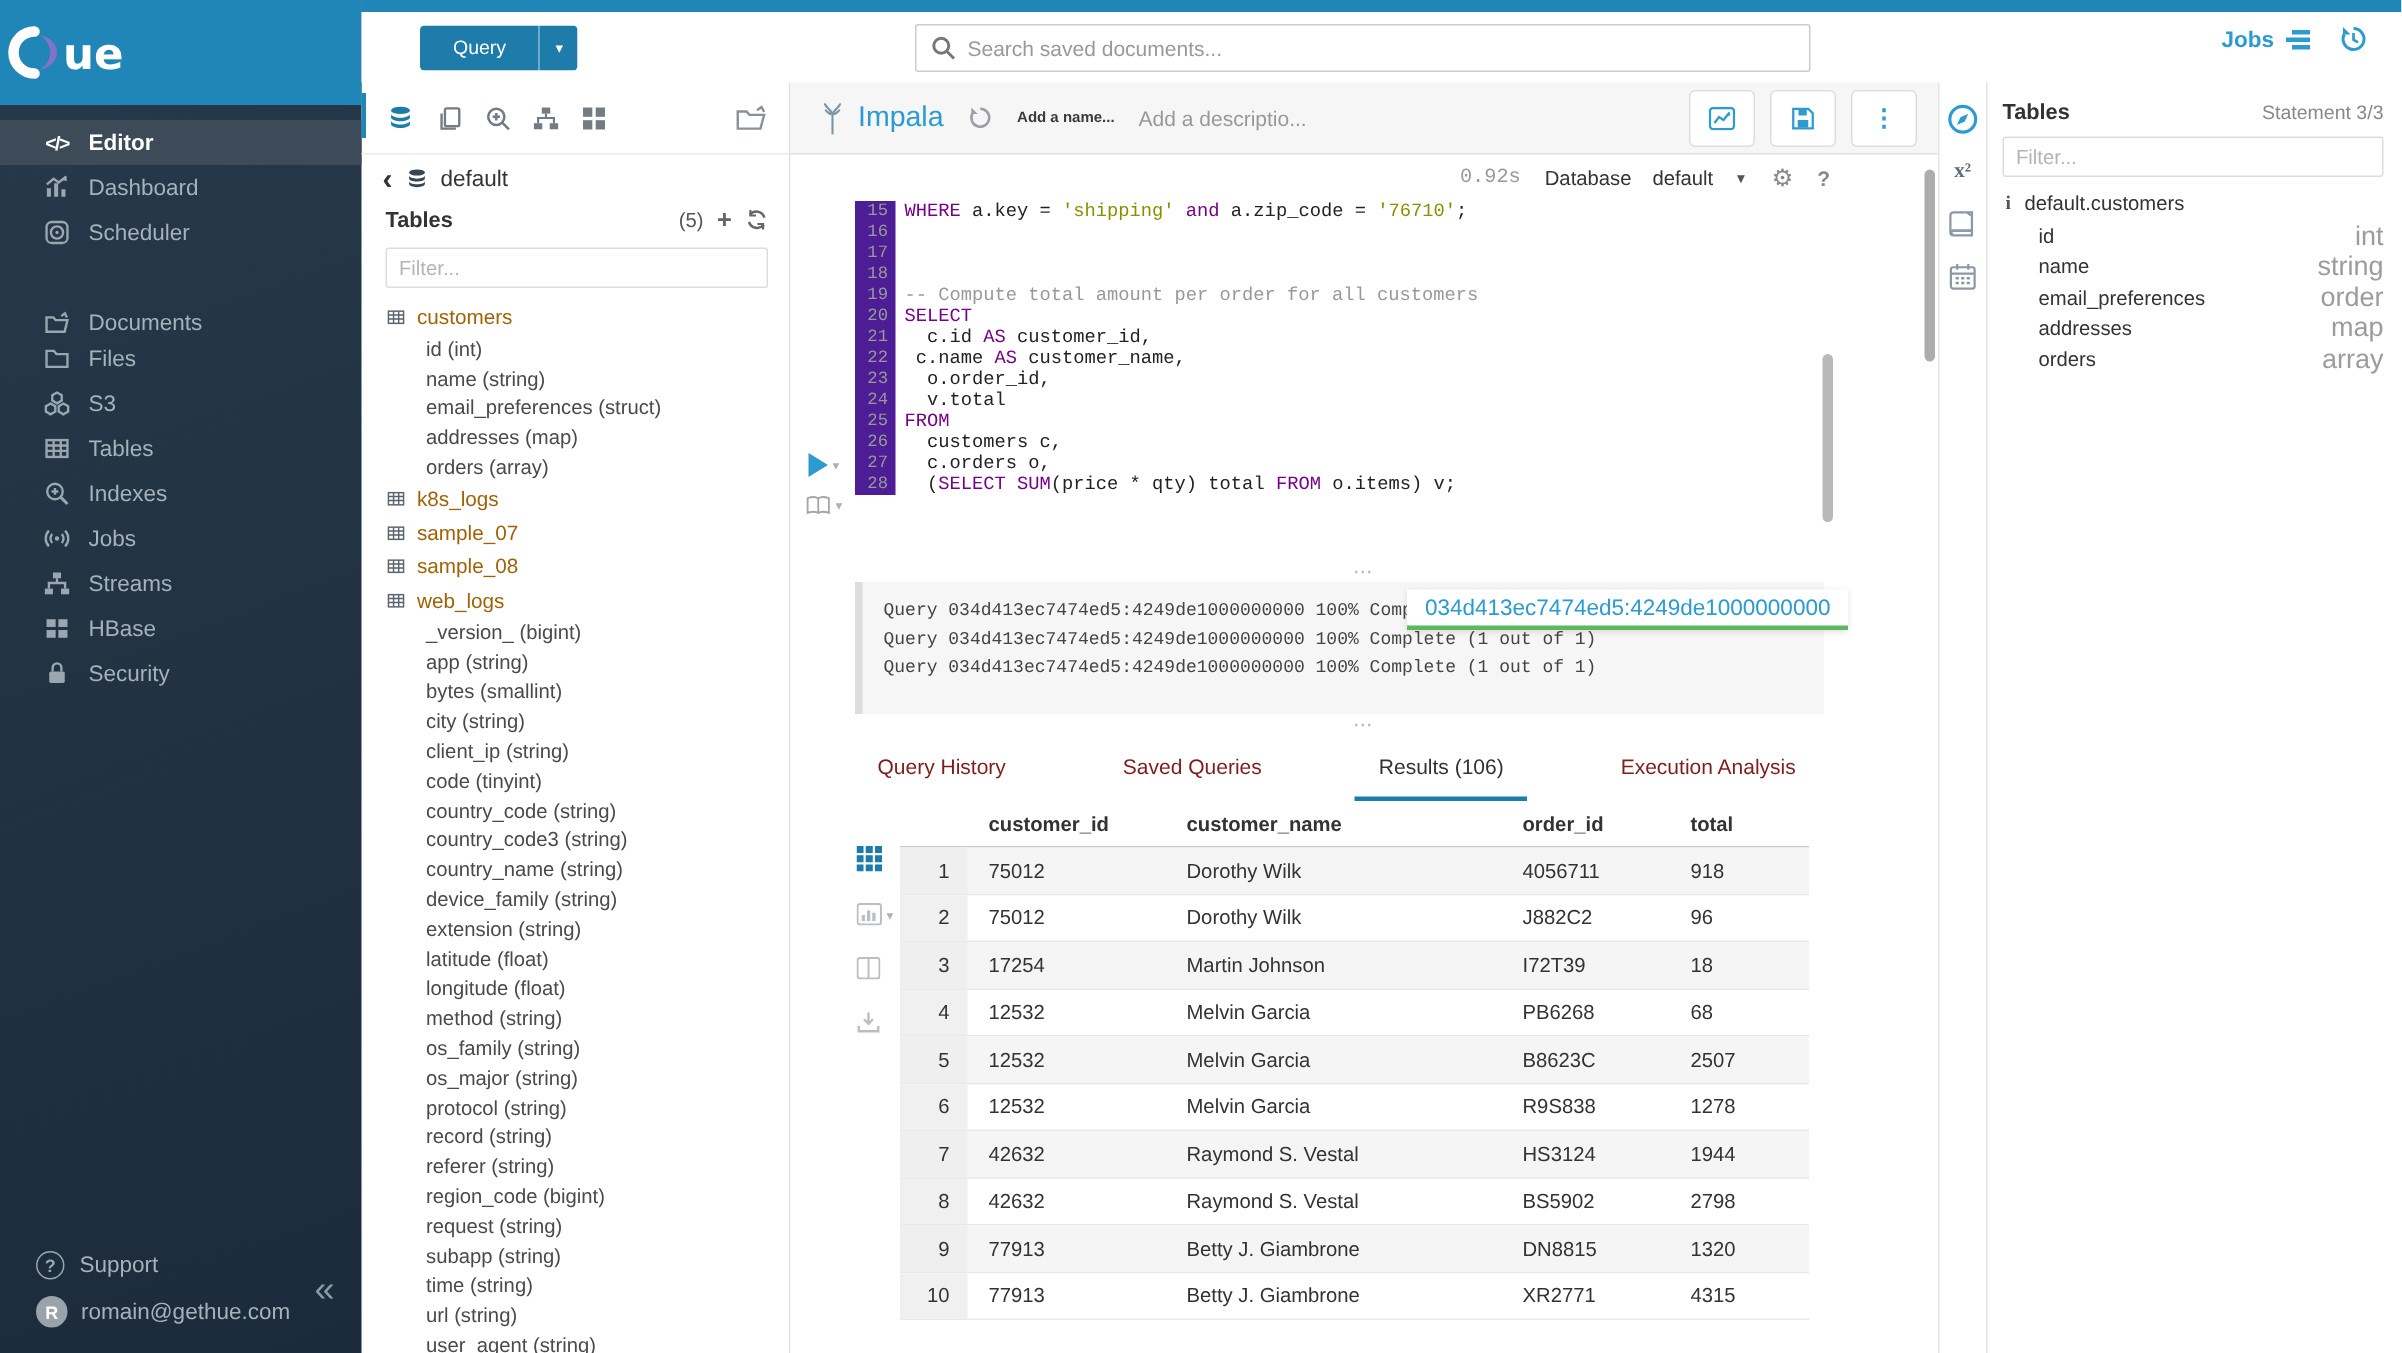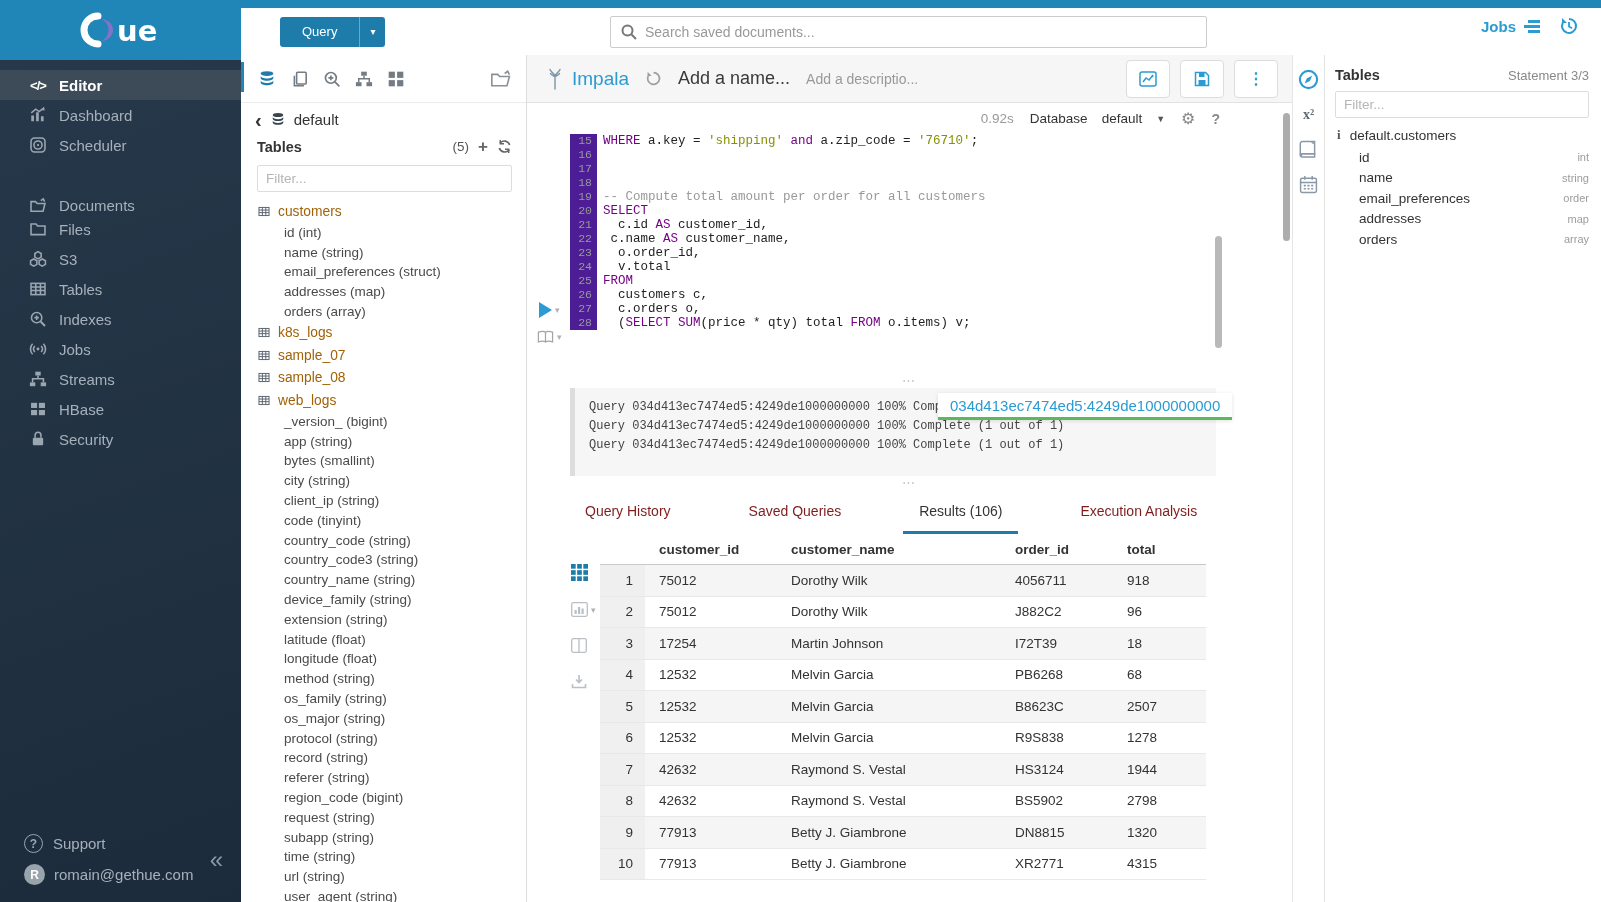--- a/index.html
+++ b/index.html
@@ -3,21 +3,21 @@
 <meta charset="utf-8">
 <style>
   * { margin:0; padding:0; box-sizing:border-box; }
   html,body { width:1601px; height:902px; overflow:hidden;
     font-family:"Liberation Sans", sans-serif; background:#fff; }
   .app { display:flex; width:1601px; height:902px; }
 
   
   .sidebar { width:241px; flex:0 0 241px; background:linear-gradient(160deg,#27394b 0%,#1c2b3b 100%);
     position:relative; color:#a6b1bb; }
-  .logo { height:60px; background:#2086b8; display:flex; align-items:center; justify-content:center; }
+  .logo { height:70px; background:#2086b8; display:flex; align-items:center; }
   .nav { padding-top:10px; }
   .nav-item { height:30px; display:flex; align-items:center; padding-left:27px; cursor:pointer;
     font-size:15px; color:#a6b1bb; }
   .nav-item.gap { margin-top:24px;align-items:flex-end; }
   .nav-item.active { background:#3d4a57; color:#fff; font-weight:bold; }
   .nav-icon { width:22px; margin-right:10px; display:inline-flex; justify-content:center; align-items:center; color:#9aa6b0; }
   .nav-item.active .nav-icon { color:#fff; }
   .nav-icon svg { display:block; }
   .code-glyph { font-size:13px; font-weight:bold; letter-spacing:-1px; }
   .sidebar-bottom { position:absolute; left:0; right:0; bottom:12px; }
@@ -71,28 +71,28 @@
   .tree-item.table { height:22.5px; font-size:13.8px; gap:7px; }
   .tree-item.column { height:19.8px; padding-left:27px; color:#4a4a4a; }
   .tree-item .tbl-ic { color:#5a646e; display:flex; }
 
   
   .editor-col { flex:1; display:flex; flex-direction:column; position:relative; min-width:0; background:#fff; }
   .editor-head { height:48px; background:#f6f6f7; border-bottom:1px solid #e2e2e2; display:flex; align-items:center;
     padding:0 14px 0 20px; gap:16px; }
   .engine { display:flex; align-items:center; gap:9px; color:#2b9bd2; font-size:19px; cursor:pointer; }
   .hist-ic { color:#9aa0a6; display:flex; cursor:pointer; }
-  .add-name { font-size:18px; font-weight:normal; color:#3a3a3a; cursor:text; }
+  .add-name { font-size:10px; font-weight:bold; color:#3a3a3a; cursor:text; }
   .add-desc { font-size:14px; color:#999; cursor:text; }
   .head-btns { margin-left:auto; display:flex; gap:10px; }
   .hbtn { width:44px; height:38px; background:#fff; border:1px solid #ddd; border-radius:4px; display:flex;
     align-items:center; justify-content:center; color:#2b9bd2; cursor:pointer; }
   .meta-row { height:31px; display:flex; align-items:center; justify-content:flex-end; gap:16px; padding-right:72px;
     font-size:13.5px; }
-  .exec-time { color:#999; }
+  .exec-time { color:#999;font-family:Liberation Mono, monospace; }
   .db-select { color:#333; display:flex; gap:14px; align-items:center; cursor:pointer; }
   .db-select .caret { font-size:9px; color:#555; }
   .gear { color:#888; font-size:16px; cursor:pointer; }
   .help-q { color:#888; font-weight:bold; font-size:14px; cursor:pointer; }
 
   .code-area { height:240px; position:relative; padding-left:43px; }
   .code-line { display:flex; height:14px; font-family:"Liberation Mono", monospace; font-size:12.5px; line-height:14px; white-space:pre; }
   .code-line .g { width:27px; flex:0 0 27px; background:#4c1d95; color:#999; text-align:right; padding-right:5px; font-size:11.5px; }
   .code-line .t { padding-left:6px; color:#222; }
   .tok-kw { color:#770088; }
@@ -143,21 +143,21 @@
   .rs-ic.active { color:#2b9bd2; }
   .x2 { font-size:14px; font-weight:bold; color:#5f6b76; font-family:"Liberation Serif",serif; }
   .right-panel { width:276px; flex:0 0 276px; padding:12px 12px 0 10px; }
   .rp-head { display:flex; align-items:baseline; }
   .rp-title { font-size:14.5px; font-weight:bold; color:#333; }
   .rp-stmt { margin-left:auto; font-size:13px; color:#888; }
   .rp-filter { margin-top:8px; }
   .rp-table-row { display:flex; align-items:center; gap:9px; margin:9px 0 4px 2px; font-size:13.5px; color:#333; cursor:pointer; }
   .info-i { font-weight:bold; color:#555; font-size:13px; font-family:"Liberation Serif",serif; }
   .rp-col { display:flex; height:20.5px; align-items:center; padding-left:24px; font-size:13.5px; color:#333; cursor:pointer; }
-  .rp-col .type { margin-left:auto; color:#9c9c9c; font-size:11px; }
+  .rp-col .type { margin-left:auto; color:#9c9c9c; font-size:18px; }
 </style>
 </head>
 <body>
 
 <div class="app">
 
   <aside class="sidebar">
     <div class="logo">
       <svg width="92" height="38" viewBox="0 0 92 38">
         <path d="M23 5a14 14 0 100 28" fill="none" stroke="#fff" stroke-width="7" stroke-linecap="round"></path>

